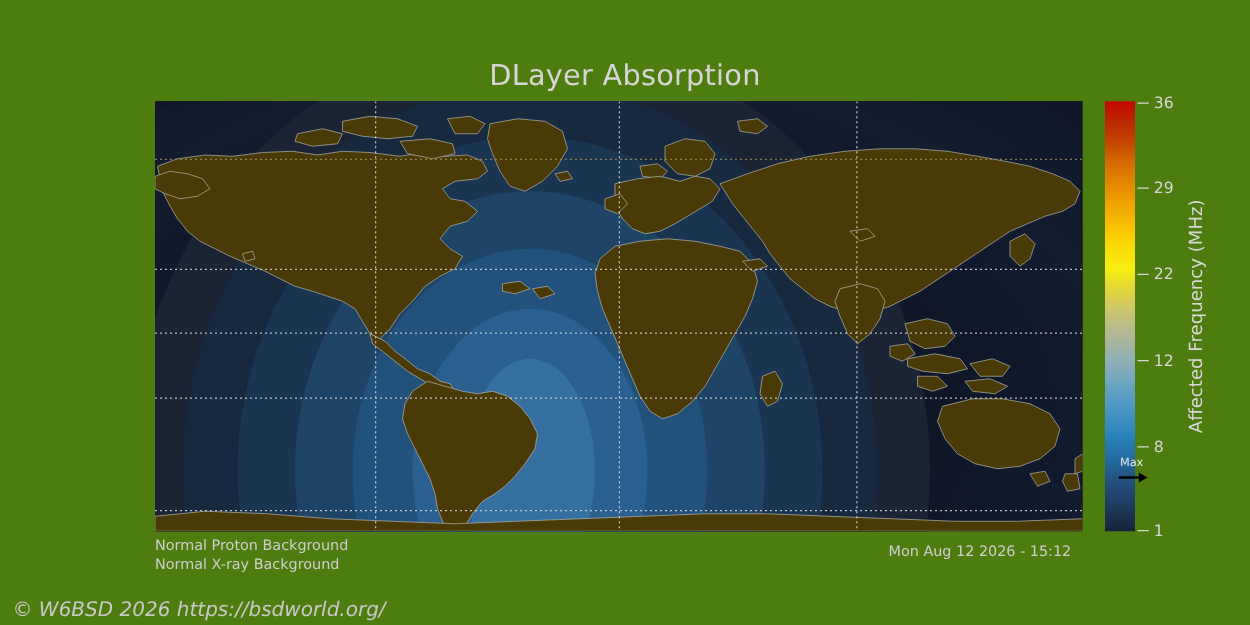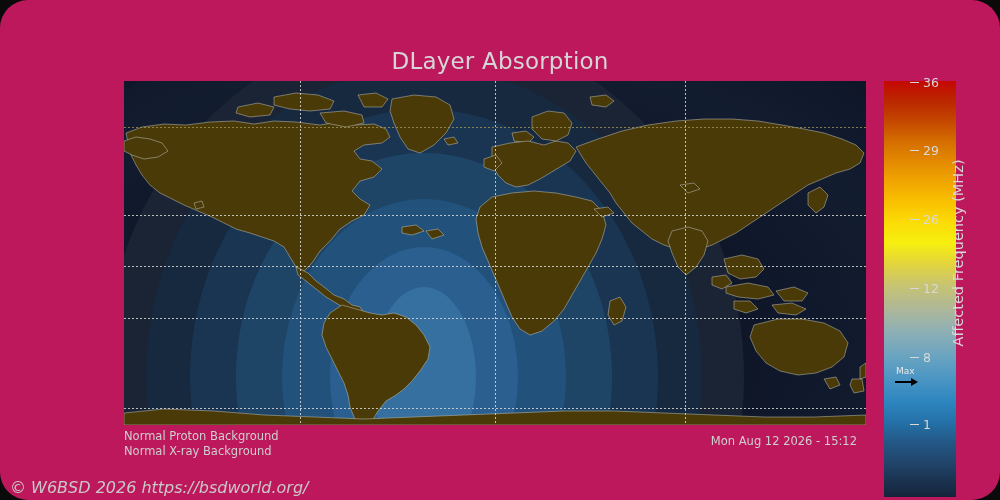--- a/index.html
+++ b/index.html
@@ -11,22 +11,21 @@
     width: 1000px;
     height: 500px;
     overflow: hidden;
     font-family: "DejaVu Sans", sans-serif;
     position: relative;
     color: #d8d8d8;
   }
   #root {
     position: absolute;
     inset: 0;
-    background: #be185d;
-    border-radius: 28px;
+    background: #4d7c0f;
   }
 
   
   .chart-title {
     position: absolute;
     left: 0; right: 0;
     top: 48px;
     text-align: center;
     font-size: 23px;
     color: #d6d6d6;
@@ -102,22 +101,21 @@
   .grid-h.dim {
     background-image: linear-gradient(to right, #9b8f52 50%, rgba(0,0,0,0) 0%);
   }
 
   
   .cbar-wrap {
     position: absolute;
     left: 884px;
     top: 81px;
     width: 24px;
-    height: 416px;
-    padding-left: 48px;
+    height: 344px;
   }
   .cbar {
     position: absolute;
     inset: 0;
     background: linear-gradient(to top,
       #15233a 0%,
       #1b3350 4%,
       #21446a 8%,
       #235785 13%,
       #2471a8 18%,
@@ -342,21 +340,21 @@
   <div class="cbar-wrap">
     <div class="cbar"></div>
 
     <div class="cbar-tick" style="top:1px;"></div>
     <div class="cbar-ticklabel" style="top:1px;">36</div>
 
     <div class="cbar-tick" style="top:69px;"></div>
     <div class="cbar-ticklabel" style="top:69px;text-align:right;">29</div>
 
     <div class="cbar-tick" style="top:138px;"></div>
-    <div class="cbar-ticklabel" style="top:138px;">26</div>
+    <div class="cbar-ticklabel" style="top:138px;">22</div>
 
     <div class="cbar-tick" style="top:207px;"></div>
     <div class="cbar-ticklabel" style="top:207px;">12</div>
 
     <div class="cbar-tick" style="top:276px;"></div>
     <div class="cbar-ticklabel" style="top:276px;">8</div>
 
     <div class="cbar-tick" style="top:343px;"></div>
     <div class="cbar-ticklabel" style="top:343px;">1</div>
 

